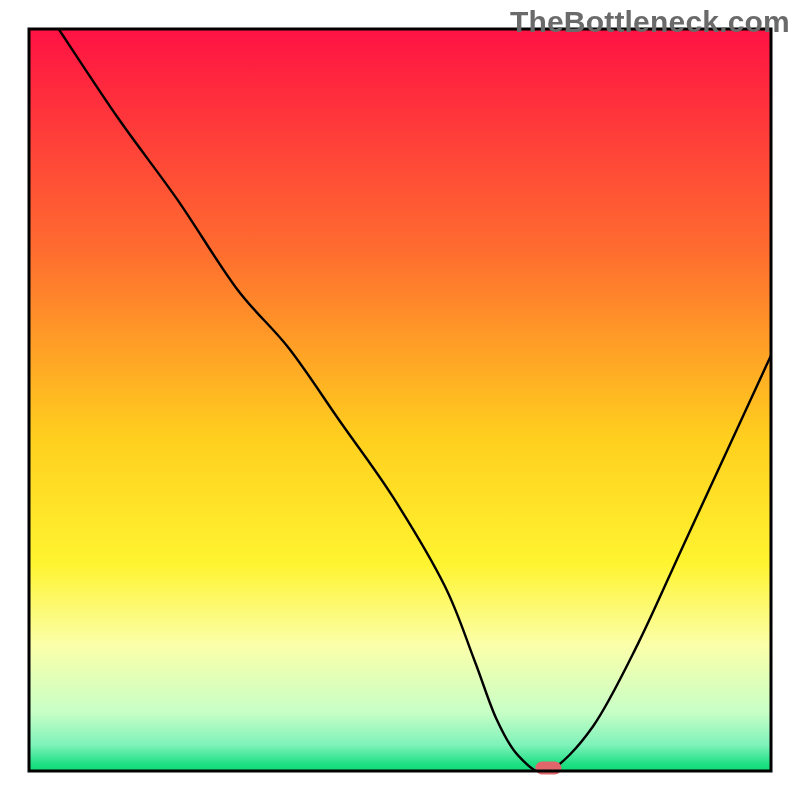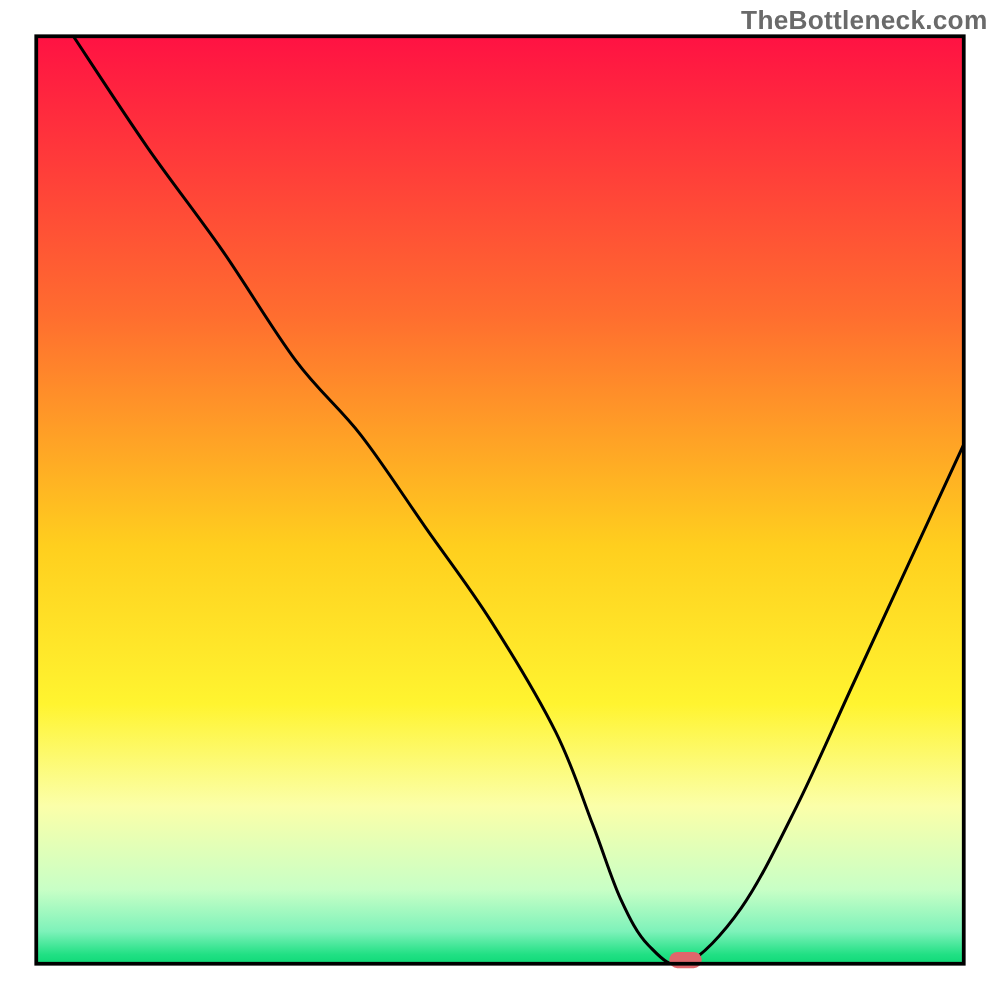--- a/index.html
+++ b/index.html
@@ -13,21 +13,21 @@
   .chart-container {
     position: relative;
     width: 800px;
     height: 800px;
   }
   .watermark {
     position: absolute;
     top: 5px;
     right: 10px;
     font-family: Arial, Helvetica, sans-serif;
-    font-size: 21px;
+    font-size: 30px;
     font-weight: 600;
     color: #6a6a6a;
     letter-spacing: 0.2px;
     z-index: 50;
   }
   svg {
     position: absolute;
     top: 0;
     left: 0;
   }

